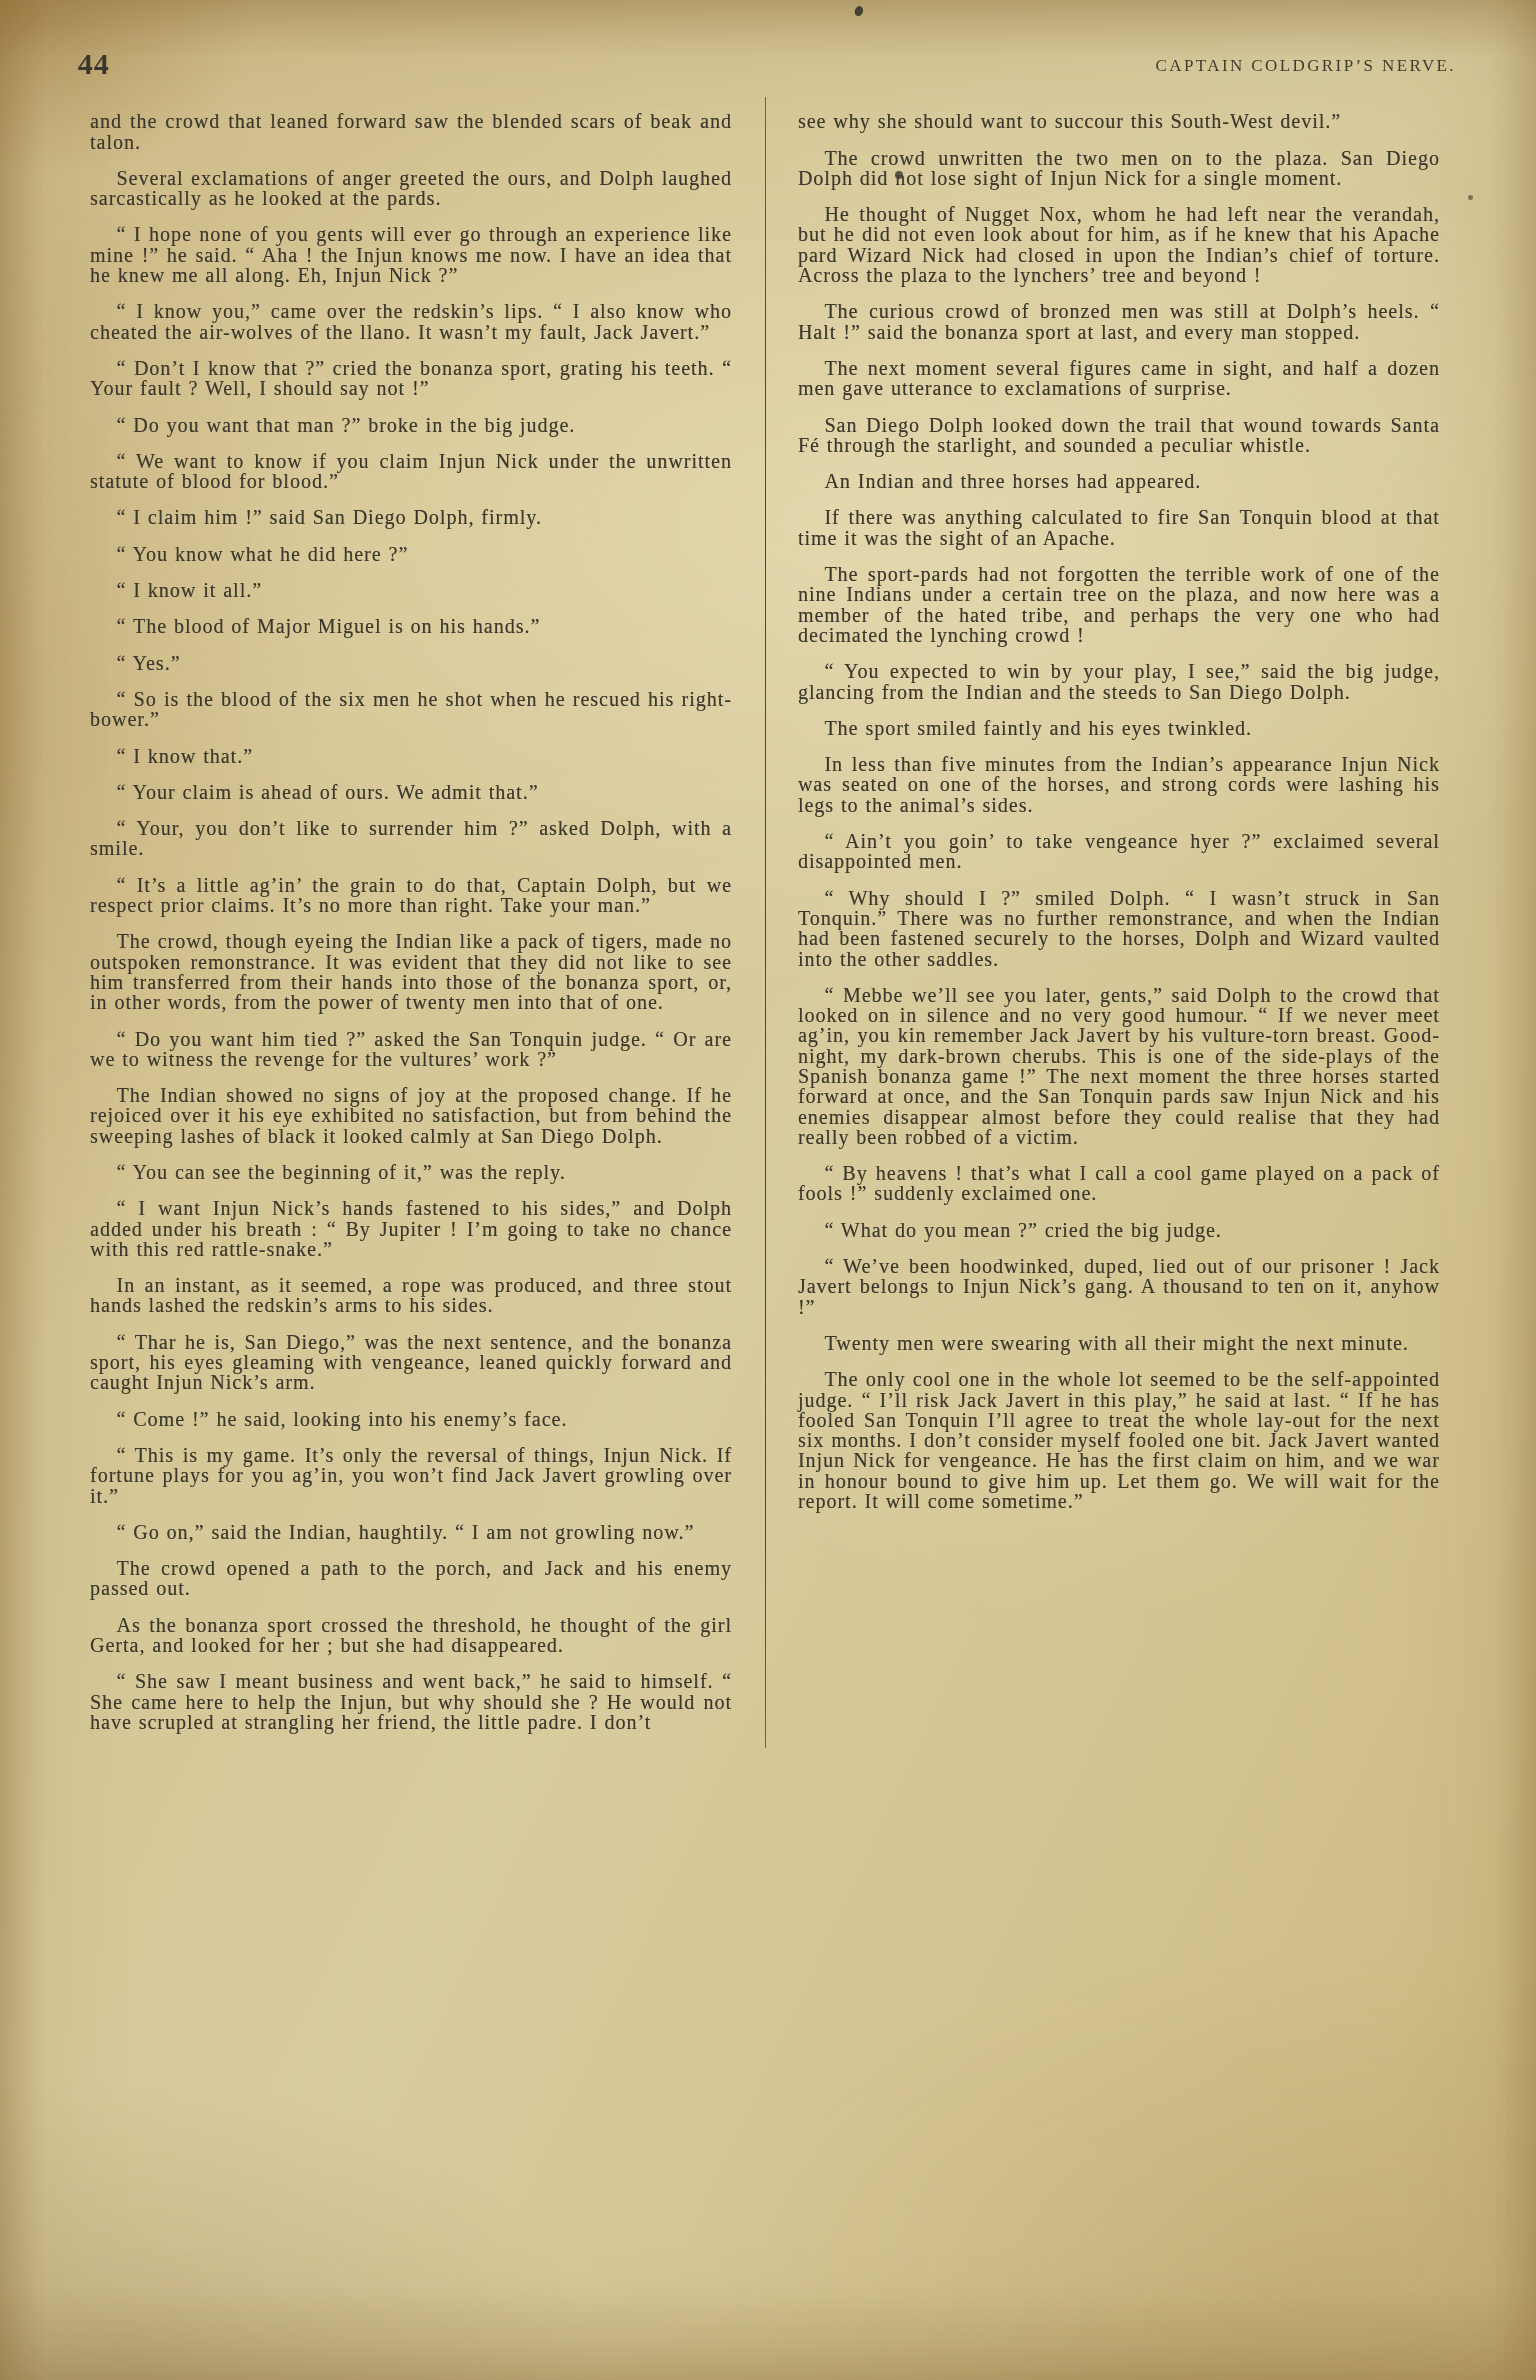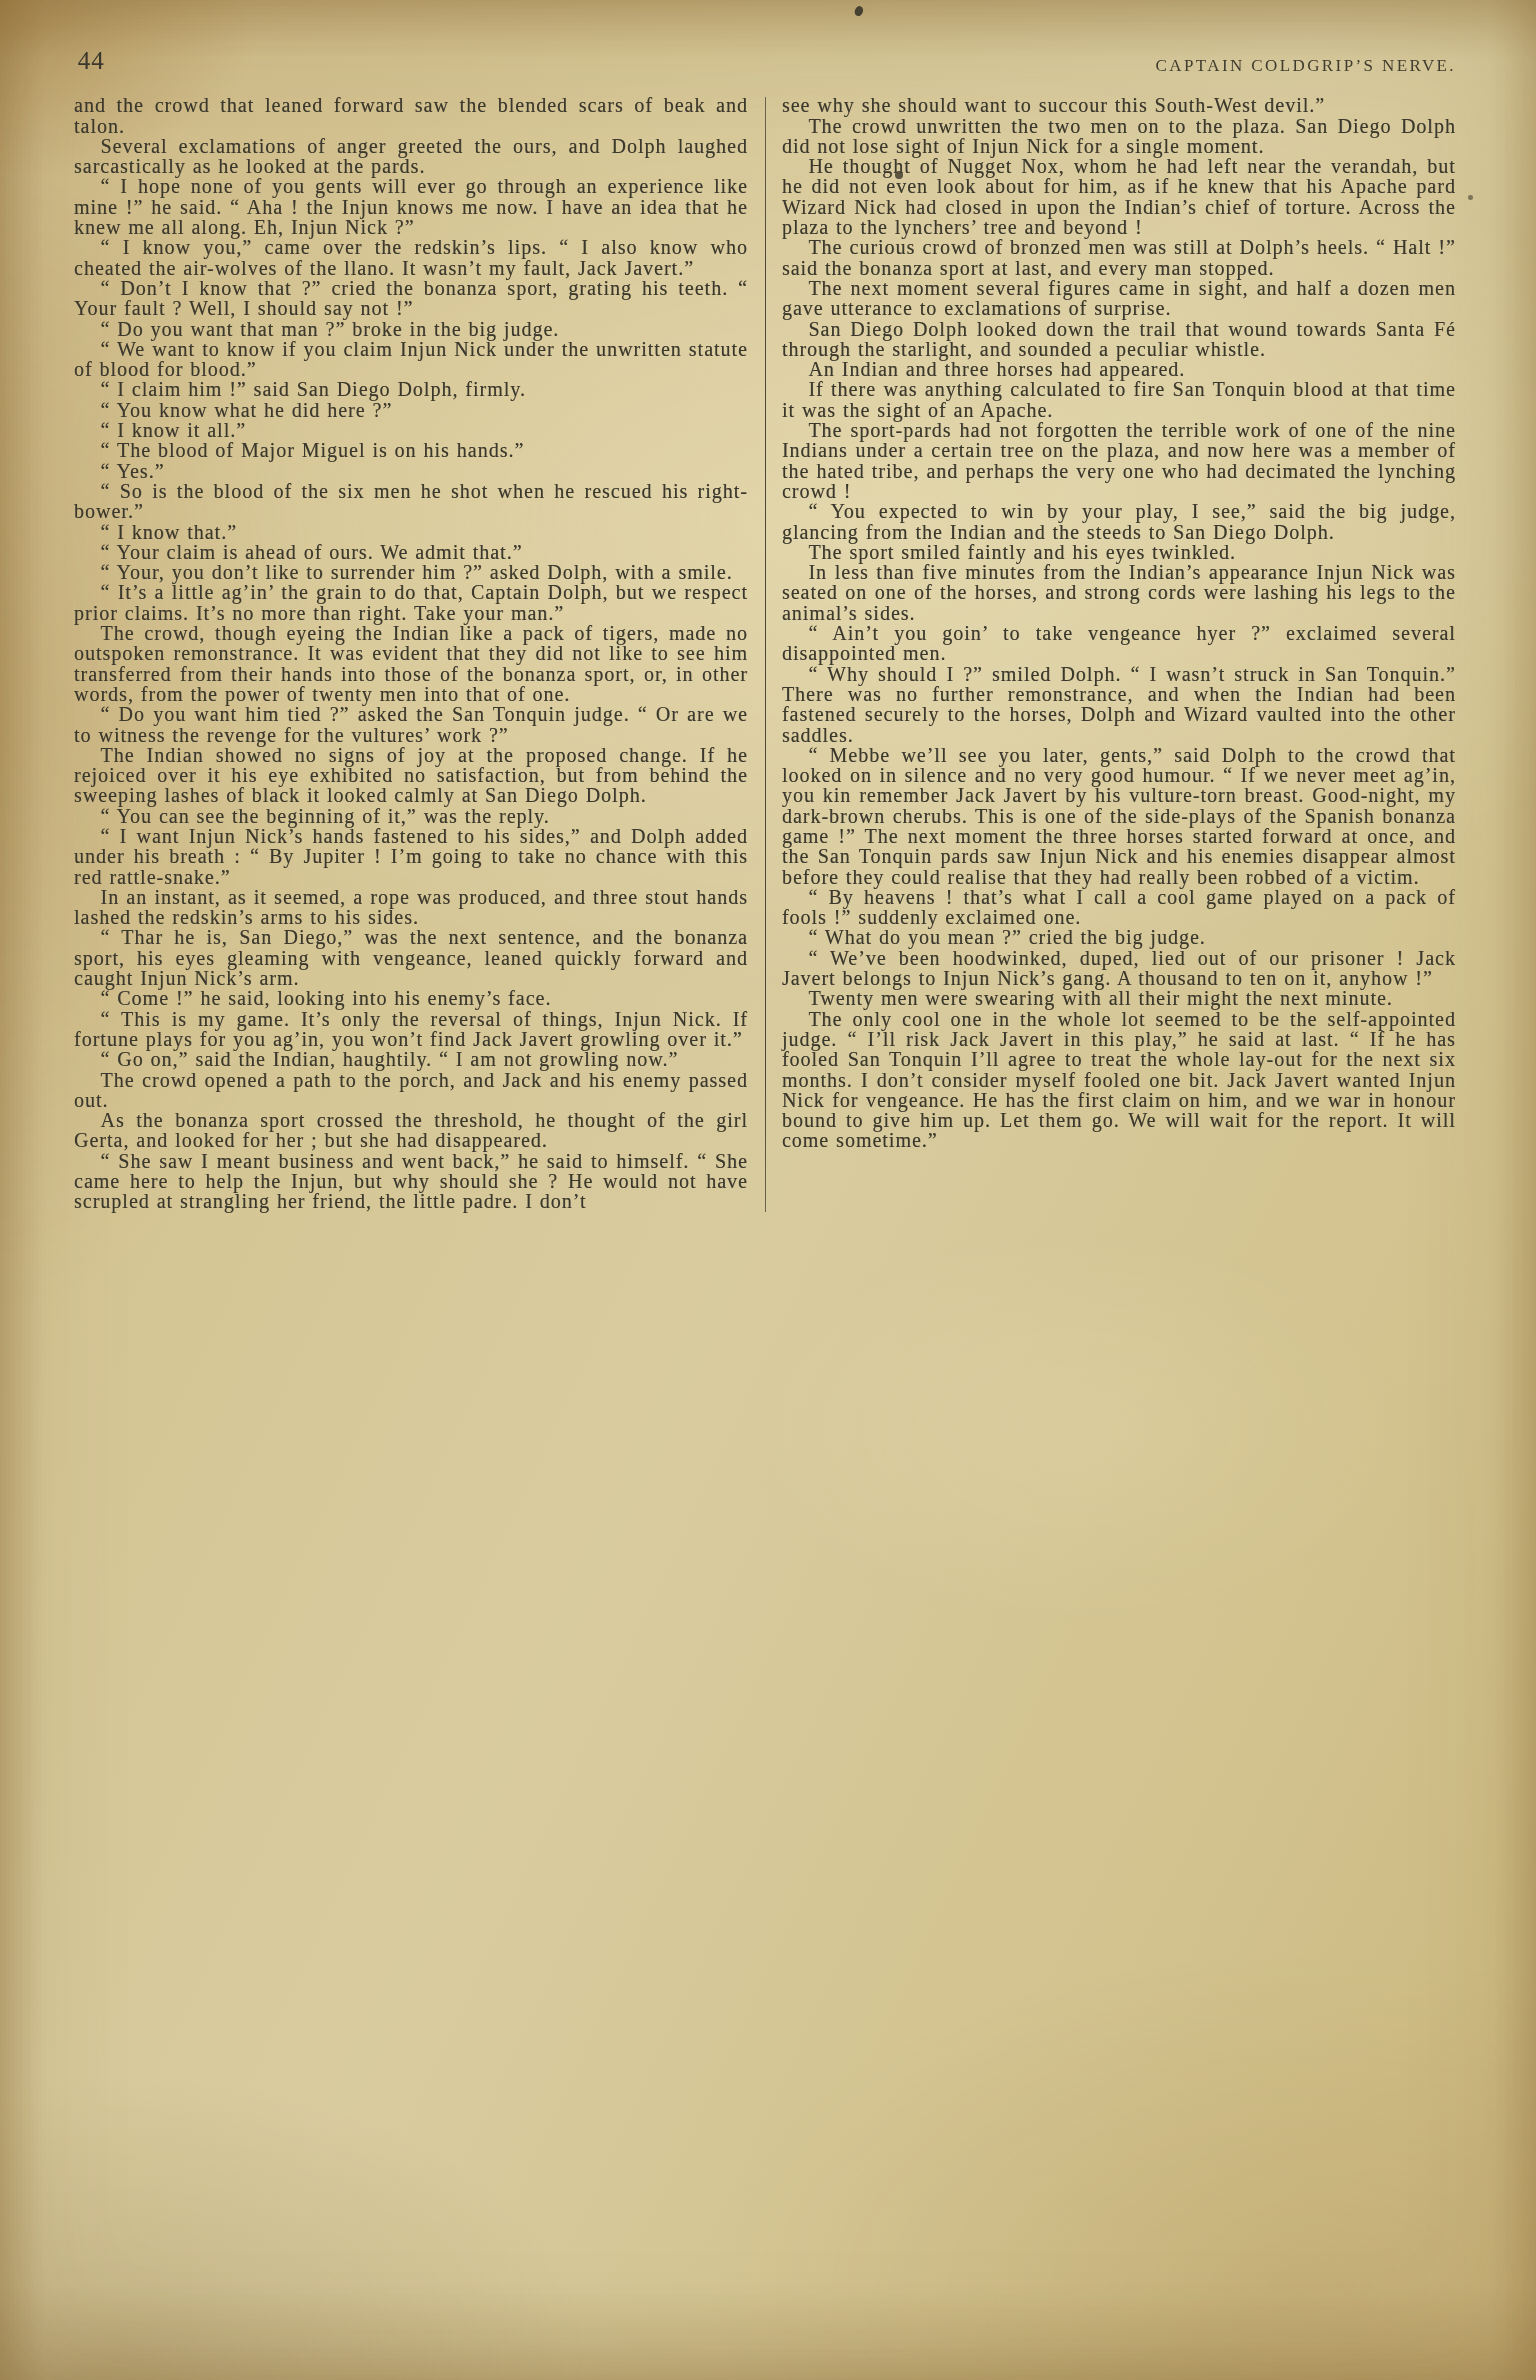--- a/index.html
+++ b/index.html
@@ -26,39 +26,39 @@
   }
   .vignette {
     position: absolute; inset: 0; pointer-events: none;
     box-shadow: inset 0 0 132px rgba(95,65,22,0.18), inset 0 0 34px rgba(120,90,40,0.14);
   }
   .scan { position: absolute; left: 74px; top: 47px; width: 1382px; }
 
   .page-header { position: relative; height: 36px; }
   .page-number {
     position: absolute; left: 3.8px; top: 0;
-    font-size: 25px; font-weight: normal; letter-spacing: 0.9px; color: #3a372c;
+    font-size: 30px; font-weight: bold; letter-spacing: 0.9px; color: #3a372c;
   }
   .running-title {
     display: block; text-align: right; padding-top: 8.5px;
     font-size: 17px; font-weight: normal; letter-spacing: 2.4px; color: #403c2f;
   }
 
   .columns { display: flex; margin-top: 12.3px; }
   .textcol {
     width: 674px;
     font-size: 20px;
     line-height: 20.3px;
     letter-spacing: 1px;
     word-spacing: 0.9px;
     text-align: justify;
     color: #3b382d;
     text-shadow: 0.3px 0.3px 0.4px rgba(62,56,40,0.45);
   }
-  .textcol p { margin: 0; text-indent: 26.5px; }
+  .textcol p { margin: 16px; text-indent: 26.5px; }
   .textcol p.noindent { text-indent: 0; }
 
   .colrule {
     width: 0.9px;
     align-self: stretch;
     margin: 1.9px 16px 0 17px;
     background: linear-gradient(180deg, #6a6450, #4c4736 15%, #4c4736 88%, #6a6450);
   }
 
   .speck { position: absolute; border-radius: 50%; background: #45402f; pointer-events: none; }

